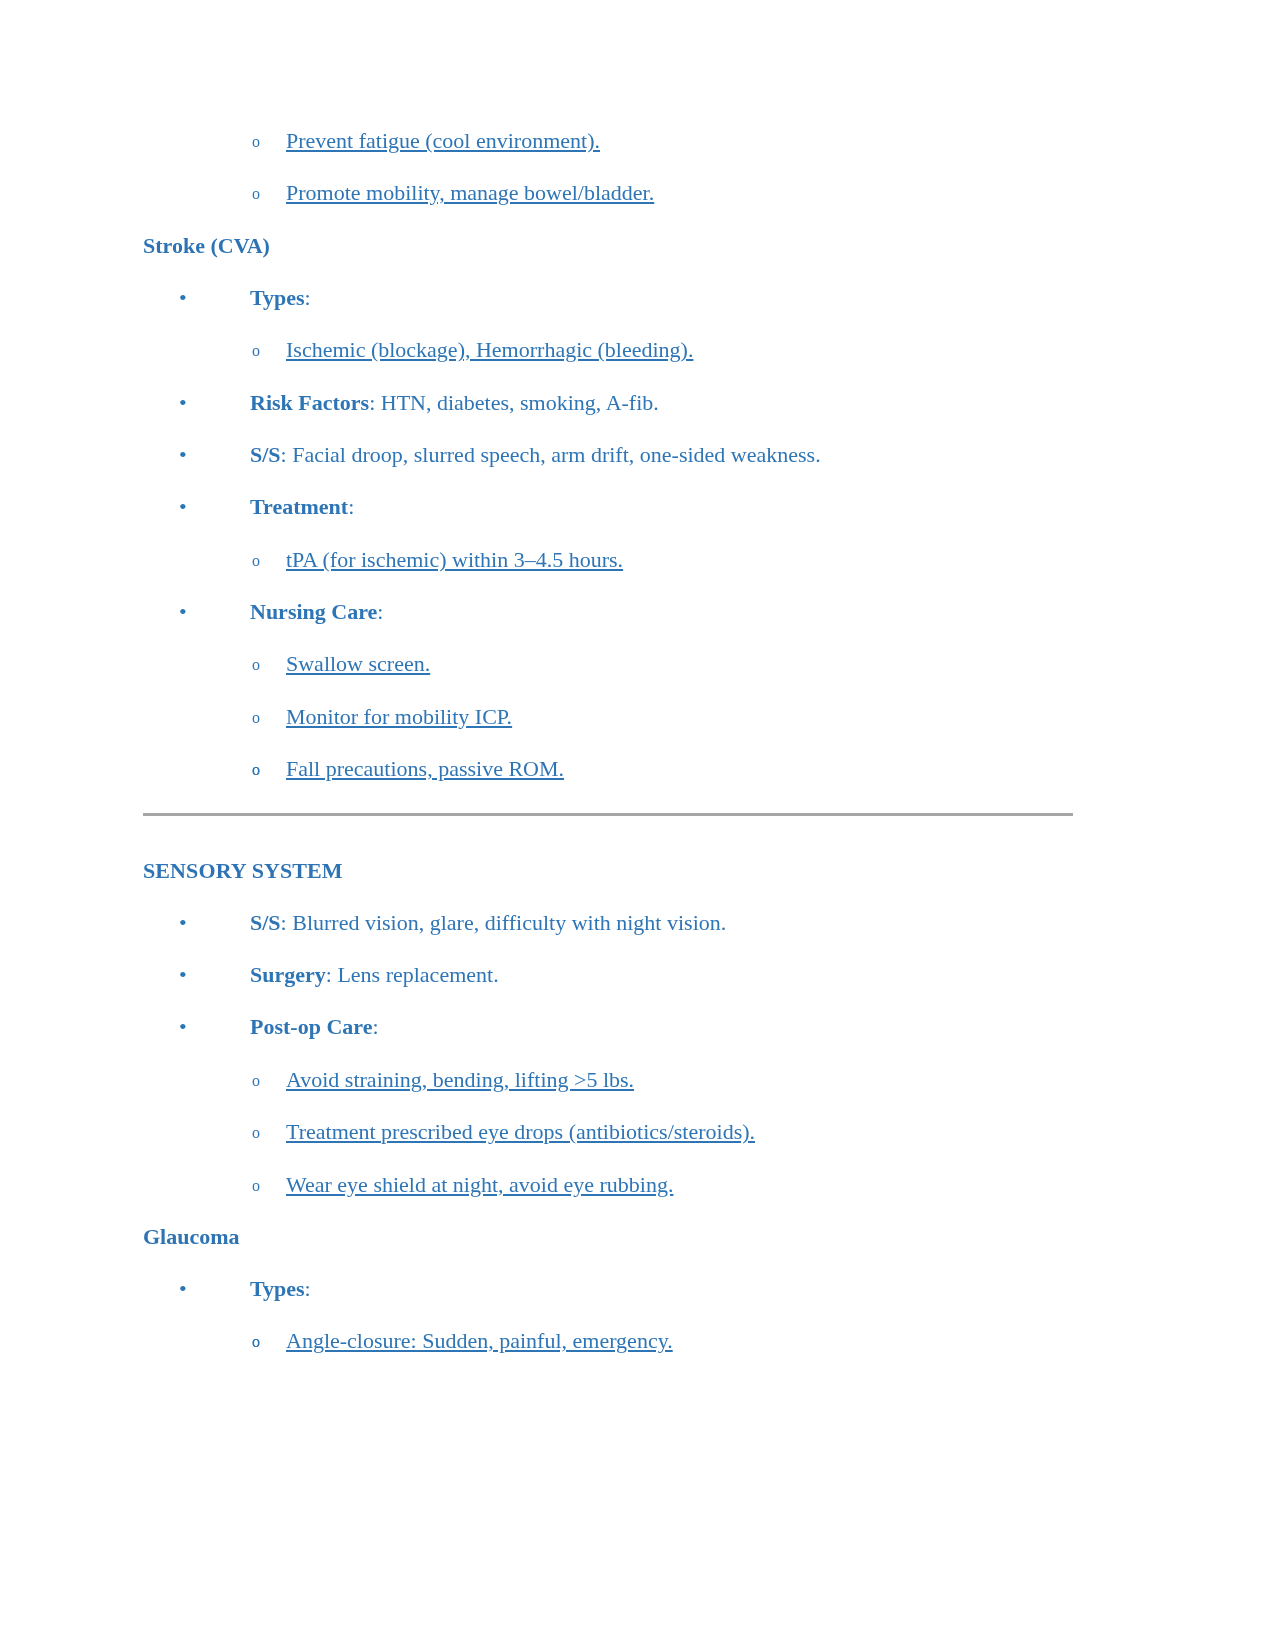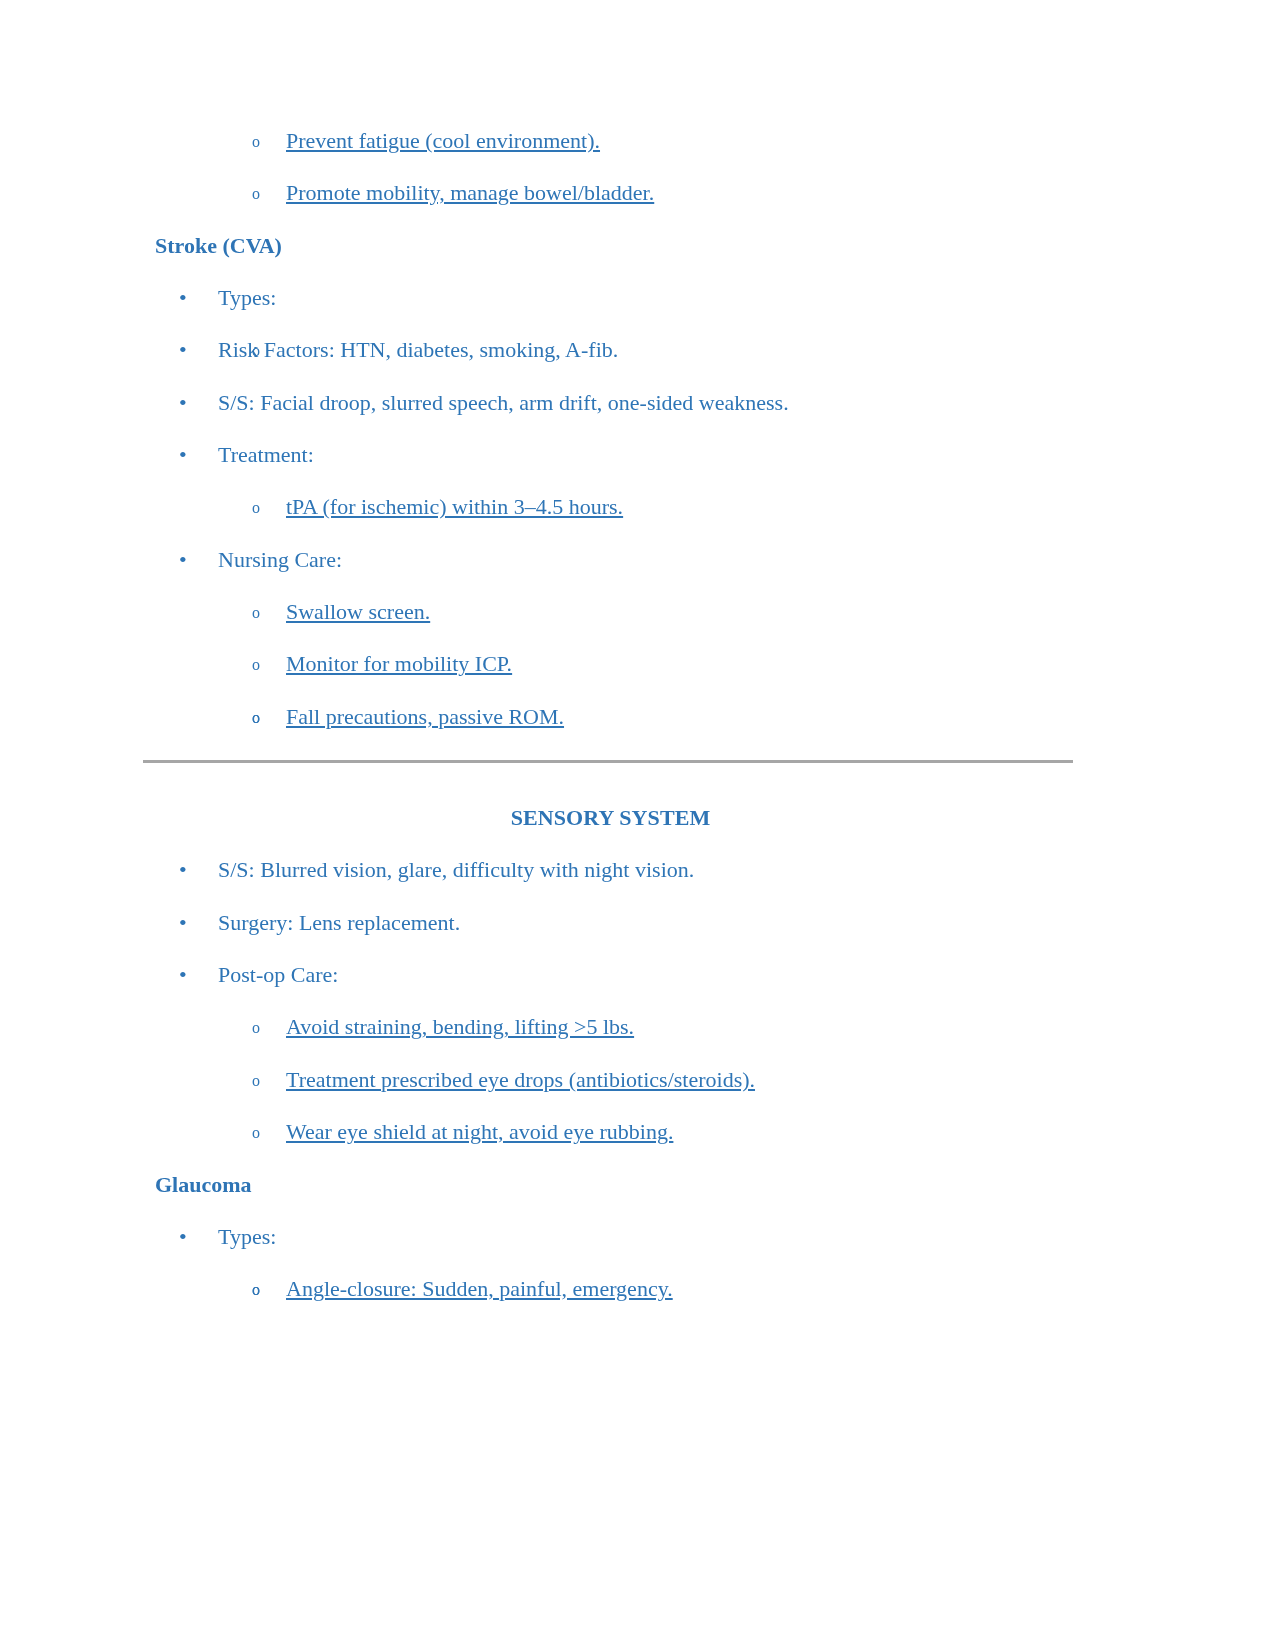--- a/index.html
+++ b/index.html
@@ -29,28 +29,27 @@
 
   
   .h-section {
     font-size: 22px;
     font-weight: bold;
     color: #2E74B5;
     letter-spacing: 0.1px;
     line-height: 1.18;
     margin: 0;
     padding: 0;
-    text-align: center;
   }
   .h-sub {
     font-size: 22px;
     font-weight: bold;
     color: #2E74B5;
     line-height: 1.18;
-    margin: 12px;
+    margin: 0;
     padding: 0;
   }
 
   
   .li {
     position: relative;
     font-size: 22px;
     color: #2E75B6;
     line-height: 1.2;
   }
@@ -78,21 +77,21 @@
   
   .lvl2 { padding-left: 143px; }
   .lvl2 .marker {
     left: 109px;
     top: 2px;
     font-size: 16px;
     line-height: 1.55;
   }
   .lvl2 .txt { font-size: 22px; text-decoration: underline; }
 
-  .lbl { font-weight: normal; }
+  .lbl { font-weight: bold; margin-left: 32px; }
 
   
   .sp-item    { margin-top: 26px; }
   .sp-head    { margin-top: 26px; }
 
   hr.rule {
     border: none;
     border-top: 3px solid #a6a6a6;
     margin: 0;
     padding: 0;
@@ -116,20 +115,21 @@
         <span class="marker">o</span>
         <span class="txt">Promote mobility, manage bowel/bladder.</span>
       </div>
       <div class="h-sub sp-head">Stroke (CVA)</div>
       <div class="li lvl1 sp-item">
         <span class="marker">•</span>
         <span class="txt"><span class="lbl">Types</span><span>:</span></span>
       </div>
       <div class="li lvl2 sp-item">
         <span class="marker">o</span>
+        <span class="txt">Ischemic (blockage), Hemorrhagic (bleeding).</span>
       </div>
       <div class="li lvl1 sp-item">
         <span class="marker">•</span>
         <span class="txt"><span class="lbl">Risk Factors</span><span>: HTN, diabetes, smoking, A-fib.</span></span>
       </div>
       <div class="li lvl1 sp-item">
         <span class="marker">•</span>
         <span class="txt"><span class="lbl">S/S</span><span>: Facial droop, slurred speech, arm drift, one-sided weakness.</span></span>
       </div>
       <div class="li lvl1 sp-item">

